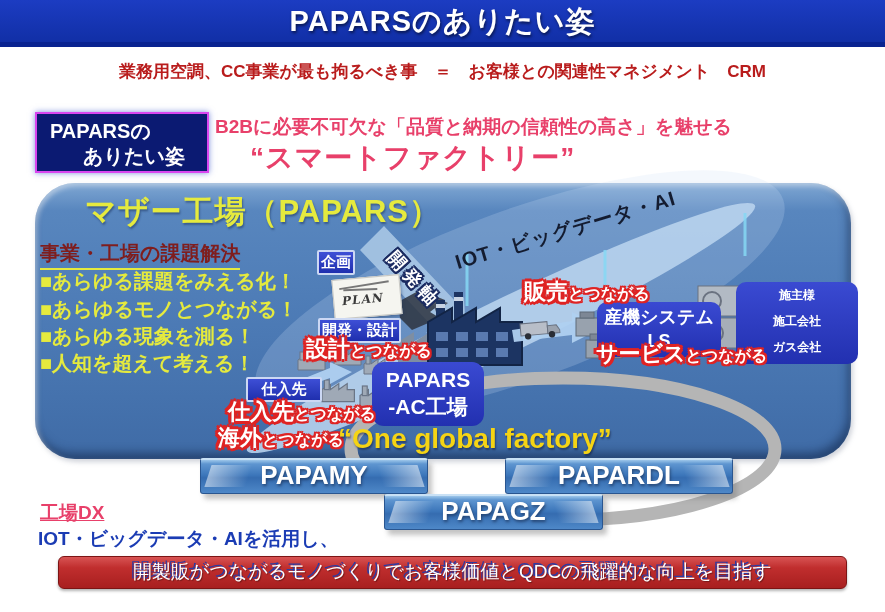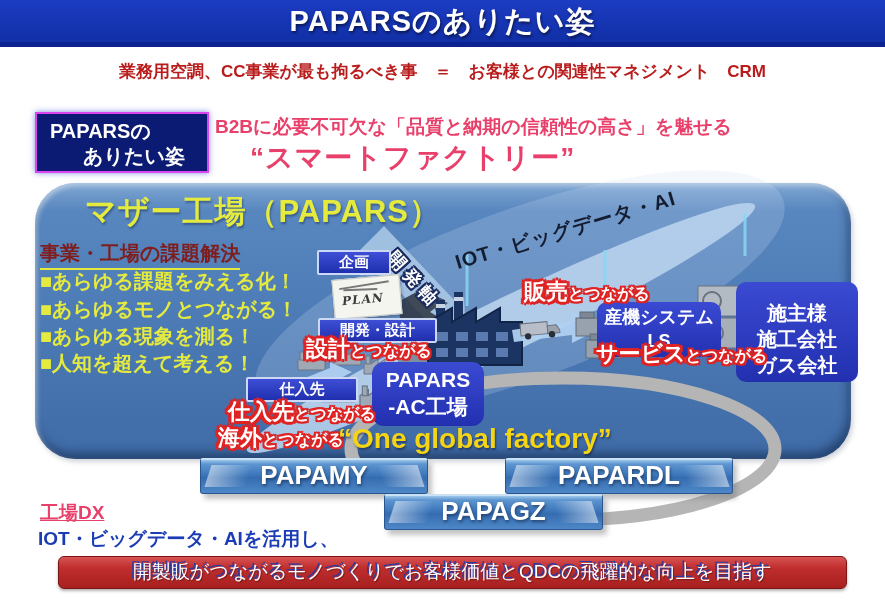--- a/index.html
+++ b/index.html
@@ -36,21 +36,21 @@
 
   
   .iotText{left:452px;top:250px;width:300px;color:#141c30;font-size:20px;font-weight:bold;letter-spacing:1px;
            transform:rotate(-16.5deg);transform-origin:left top;z-index:3;}
   .devAxis{left:400px;top:246px;color:#fff;font-size:18px;font-weight:bold;letter-spacing:5px;white-space:nowrap;
            transform:rotate(48deg);transform-origin:left top;z-index:3;
            text-shadow:-2px -2px 0 #1a2a60,2px -2px 0 #1a2a60,-2px 2px 0 #1a2a60,2px 2px 0 #1a2a60,0 -2px 0 #1a2a60,0 2px 0 #1a2a60,-2px 0 0 #1a2a60,2px 0 0 #1a2a60;}
 
   
   .pill{background:linear-gradient(180deg,#3e4fd6,#1f2fae);border:2px solid #ccd8f4;border-radius:2px;
-        color:#fff;font-size:15px;font-weight:bold;text-align:center;padding:1px 20px;z-index:3;white-space:nowrap;}
+        color:#fff;font-size:15px;font-weight:bold;text-align:center;padding:1px 2px;z-index:3;white-space:nowrap;}
 
   
   .bigbox{background:linear-gradient(180deg,#3a4ad2,#2230b0);border-radius:12px;color:#fff;font-weight:bold;
           text-align:center;z-index:3;}
 
   
   .con{z-index:4;white-space:nowrap;color:#fff;font-weight:bold;}
   .con .head{font-size:22px;
       text-shadow:-3px -2px 0 #df2323,3px -2px 0 #df2323,-3px 2px 0 #df2323,3px 2px 0 #df2323,0 -3px 0 #df2323,0 3px 0 #df2323,-3px 0 0 #df2323,3px 0 0 #df2323,0 0 2px #df2323;}
   .con .tail{font-size:16px;
@@ -242,21 +242,21 @@
   <div class="abs bigbox" style="left:597px;top:302px;width:124px;height:52px;font-size:18px;line-height:24px;padding-top:3px;border-radius:10px;">
     <div>産機システム</div>
     <div>LS</div>
   </div>
 
   <div class="abs con" style="left:596px;top:339px;">
     <span class="head">サービス</span><span class="tail">とつながる</span>
   </div>
 
 
-  <div class="abs bigbox" style="left:736px;top:282px;width:122px;height:82px;font-size:20px;line-height:26px;padding-top:18px;border-radius:10px;">
+  <div class="abs bigbox" style="left:736px;top:282px;width:122px;height:82px;font-size:12px;line-height:26px;padding-top:0;border-radius:10px;">
     <div>施主様</div>
     <div>施工会社</div>
     <div>ガス会社</div>
   </div>
 
   <div class="abs oneglobal">“One global factory”</div>
 
   <div class="abs bar" style="left:200px;top:458px;width:226px;">PAPAMY</div>
   <div class="abs bar" style="left:505px;top:458px;width:226px;">PAPARDL</div>
   <div class="abs bar" style="left:384px;top:494px;width:217px;">PAPAGZ</div>

